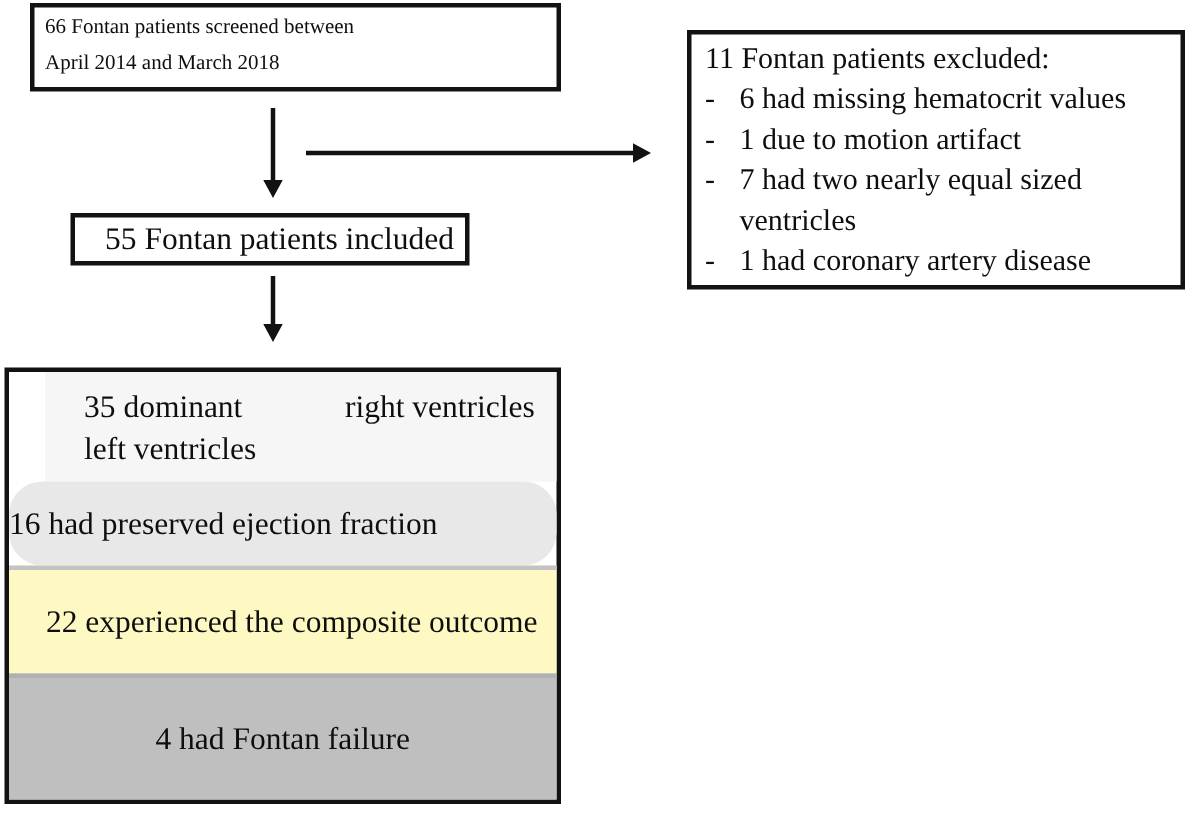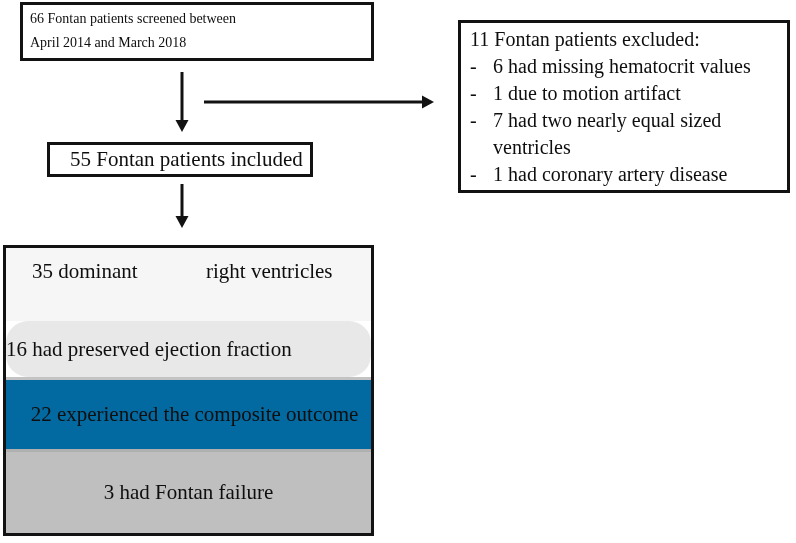--- a/index.html
+++ b/index.html
@@ -46,20 +46,21 @@
   }
   .section {
     box-sizing: border-box;
     font-size: 21px;
     display: flex;
   }
   .sec1 {
     height: 73px;
     padding: 9px 0 0 26px;
     line-height: 28px;
+    margin-left: 24px;
   }
   .sec1 .col1 { width: 174px; flex: none; }
   .sec1 .col2 { flex: 1; }
   .sec1 .line { display: block; white-space: nowrap; }
   .sec2 { height: 56px; align-items: center; justify-content: flex-start; text-align: center; border-radius: 22px; }
   .sec3 { height: 72px; align-items: center; justify-content: center; text-align: center; border-top: 3px solid #c4c3c3; }
   .sec4 { flex: 1; align-items: center; justify-content: center; text-align: center; border-top: 3px solid #b1b0b0; }
   .arrow-layer { position: absolute; left: 0; top: 0; width: 796px; height: 543px; pointer-events: none; }
 </style>
 </head>
@@ -108,29 +109,30 @@
   </div>
 
   <div class="box included-box">
     <span>55 Fontan patients included</span>
   </div>
 
   <div class="box outcome-box">
     <div class="section sec1" style="background-color: rgb(247, 246, 246);">
       <div class="col1">
         <span class="line">35 dominant</span>
+        <span class="line">left ventricles</span>
       </div>
       <div class="col2">
         <span class="line">right ventricles</span>
       </div>
     </div>
     <div class="section sec2" style="background-color: rgb(233, 232, 232);">
       <span>16 had preserved ejection fraction</span>
     </div>
-    <div class="section sec3" style="background-color: #0369a1; padding-left: 12px;">
+    <div class="section sec3" style="background-color: #fef9c3; padding-left: 12px;">
       <span>22 experienced the composite outcome</span>
     </div>
     <div class="section sec4" style="background-color: rgb(192, 191, 191);">
-      <span>3 had Fontan failure</span>
+      <span>4 had Fontan failure</span>
     </div>
   </div>
 
 </div>
 
 </body></html>

